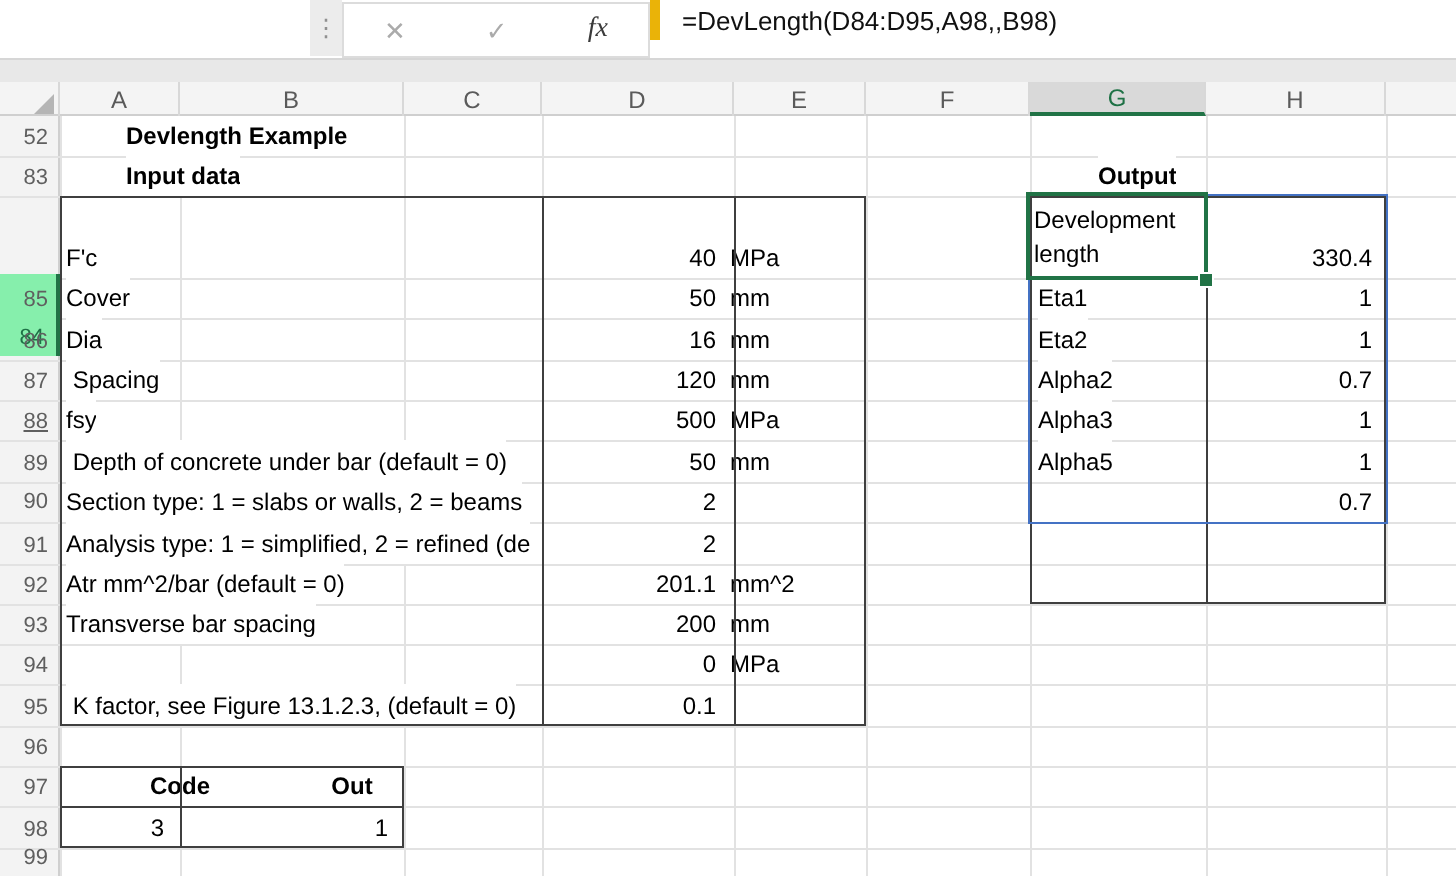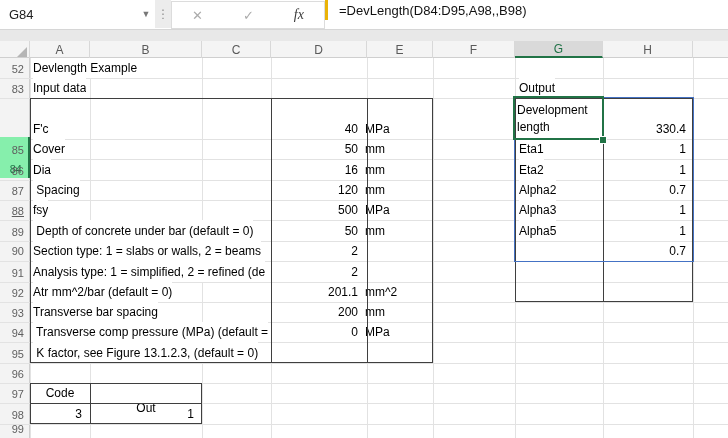--- a/index.html
+++ b/index.html
@@ -10,65 +10,61 @@
   .namebox{position:absolute;left:0;top:0;width:155px;height:28px;background:#fff;border-right:1px solid #e0e0e0;
            display:flex;align-items:center;font-size:13px;color:#222;}
   .namebox .nbtext{padding-left:9px;flex:1;}
   .nb-arrow{width:18px;text-align:center;color:#777;font-size:9px;}
   .dots{position:absolute;left:155px;top:0;width:16px;height:28px;background:#ececec;color:#909090;
         display:flex;align-items:center;justify-content:center;font-size:12px;letter-spacing:0;}
   .fbtns{position:absolute;left:171px;top:1px;width:152px;height:26px;background:#fff;border:1px solid #dcdcdc;
          display:flex;align-items:center;justify-content:space-around;}
   .fb-x,.fb-check{color:#ababab;font-size:13px;}
   .fb-fx{color:#3b3b3b;font-size:14px;font-style:italic;font-family:"Liberation Serif",serif;}
-  .fbar{position:absolute;left:325px;top:0;width:403px;height:20px;background:#fff;border-left:3px solid #eab308;
+  .fbar{position:absolute;left:325px;top:0;width:403px;height:20px;background:#fff;border-left:5px solid #eab308;
         display:flex;align-items:center;padding-left:11px;font-size:13px;color:#111;box-sizing:border-box;}
   
   .gapstrip{position:absolute;left:0;top:30px;width:728px;height:11px;background:#e8e8e8;}
   .colheadrow{position:absolute;left:0;top:41px;width:728px;height:17px;background:#f4f4f4;border-bottom:1px solid #cfcfcf;box-sizing:border-box;}
   .ch{position:absolute;top:0;height:17px;display:flex;align-items:center;justify-content:center;
       font-size:12px;color:#5a5a5a;border-right:1px solid #d8d8d8;box-sizing:border-box;}
   .ch.sel{background:#d9d9d9;border-bottom:2px solid #217346;color:#1e7145;}
   .selectall{position:absolute;left:0;top:0;width:30px;height:17px;border-right:1px solid #d8d8d8;box-sizing:border-box;}
   .selectall .tri{position:absolute;right:2px;bottom:1px;width:0;height:0;
       border-left:10px solid transparent;border-bottom:10px solid #b5b5b5;}
   
   .rowhdrstrip{position:absolute;left:0;top:58px;width:30px;height:380px;background:#f3f3f3;border-right:1px solid #cfcfcf;box-sizing:border-box;z-index:1;}
   .rh{position:absolute;left:0;width:30px;display:flex;align-items:flex-end;justify-content:flex-end;
       padding:0 6px 3px 0;box-sizing:border-box;font-size:11px;color:#5f5f5f;z-index:2;}
   .rh.sel{background:#86efac;color:#1e7145;border-right:2px solid #217346;margin-top:39px;}
   .vl{position:absolute;width:1px;background:#e2e2e2;z-index:1;}
   .hl{position:absolute;height:1px;background:#e2e2e2;z-index:1;}
   .cell{position:absolute;box-sizing:border-box;font-size:12px;color:#000;display:flex;align-items:flex-end;
         padding-bottom:3px;line-height:14px;z-index:2;}
-  .b{font-weight:normal;}
+  .b{font-weight:bold;margin-left:30px;}
   .lbl{left:33px;white-space:pre;overflow:hidden;max-width:236px;background:#fff;}
   .val{left:271px;width:92px;justify-content:flex-end;padding-right:5px;}
   .unit{left:365px;}
   .glbl{left:519px;white-space:pre;overflow:hidden;max-width:82px;background:#fff;}
   .gval{left:603px;width:87px;justify-content:flex-end;padding-right:4px;}
   .wrapcell{left:517px;width:84px;white-space:normal;line-height:17px;}
   .ctr{justify-content:center;}
   
   .box{position:absolute;border:1px solid #3f3f3f;box-sizing:border-box;z-index:3;pointer-events:none;}
   .bline{position:absolute;background:#3f3f3f;z-index:3;pointer-events:none;}
   .spill{position:absolute;border:1px solid #4472c4;box-sizing:border-box;z-index:4;pointer-events:none;}
   .activecell{position:absolute;border:2px solid #217346;box-sizing:border-box;z-index:5;pointer-events:none;}
   .handle{position:absolute;width:6px;height:6px;background:#217346;border:1px solid #fff;box-sizing:content-box;z-index:6;}
 </style>
 </head>
 <body>
 
 <div class="screen">
 
   <div class="topbar">
-    <div class="namebox">
-      <span class="nbtext">G84</span>
-      <span class="nb-arrow">▼</span>
-    </div>
     <div class="dots">⋮</div>
     <div class="fbtns">
       <span class="fb-x">✕</span>
       <span class="fb-check">✓</span>
       <span class="fb-fx">fx</span>
     </div>
     <div class="fbar">=DevLength(D84:D95,A98,,B98)</div>
   </div>
 
   <div class="gapstrip"></div>
@@ -155,25 +151,25 @@
   <div class="cell unit" style="top:261px;height:21px;"></div>
 
   <div class="cell lbl" style="top:282px;height:20px;">Atr mm^2/bar (default = 0)</div>
   <div class="cell val" style="top:282px;height:20px;">201.1</div>
   <div class="cell unit" style="top:282px;height:20px;">mm^2</div>
 
   <div class="cell lbl" style="top:302px;height:20px;">Transverse bar spacing</div>
   <div class="cell val" style="top:302px;height:20px;">200</div>
   <div class="cell unit" style="top:302px;height:20px;">mm</div>
 
-  <div class="cell lbl" style="top:322px;height:20px;"> Transverse comp pressure (MPa) (default =</div>
   <div class="cell val" style="top:322px;height:20px;">0</div>
   <div class="cell unit" style="top:322px;height:20px;">MPa</div>
 
   <div class="cell lbl" style="top:342px;height:21px;"> K factor, see Figure 13.1.2.3, (default = 0)</div>
+  <div class="cell val" style="top:342px;height:21px;">0.1</div>
   <div class="cell unit" style="top:342px;height:21px;"></div>
 
   <div class="cell glbl wrapcell" style="top:98px;height:41px;">Development length</div>
   <div class="cell gval" style="top:98px;height:41px;">330.4</div>
 
   <div class="cell glbl" style="top:139px;height:20px;">Eta1</div>
   <div class="cell gval" style="top:139px;height:20px;">1</div>
 
   <div class="cell glbl" style="top:159px;height:21px;">Eta2</div>
   <div class="cell gval" style="top:159px;height:21px;">1</div>
@@ -183,21 +179,21 @@
 
   <div class="cell glbl" style="top:200px;height:20px;">Alpha3</div>
   <div class="cell gval" style="top:200px;height:20px;">1</div>
 
   <div class="cell glbl" style="top:220px;height:21px;">Alpha5</div>
   <div class="cell gval" style="top:220px;height:21px;">1</div>
 
   <div class="cell gval" style="top:241px;height:20px;">0.7</div>
 
   <div class="cell ctr b" style="left:30px;top:383px;height:20px;width:60px;">Code</div>
-  <div class="cell ctr b" style="left:90px;top:398px;height:20px;width:112px;">Out</div>
+  <div class="cell ctr b" style="left:90px;top:383px;height:20px;width:112px;">Out</div>
   <div class="cell" style="left:30px;top:403px;height:21px;width:56px;justify-content:flex-end;padding-right:4px;">3</div>
   <div class="cell" style="left:90px;top:403px;height:21px;width:108px;justify-content:flex-end;padding-right:4px;">1</div>
 
   <div class="box" style="left:30px;top:98px;width:403px;height:265px;"></div>
   <div class="bline" style="left:271px;top:98px;width:1px;height:265px;"></div>
   <div class="bline" style="left:367px;top:98px;width:1px;height:265px;"></div>
 
   <div class="box" style="left:515px;top:98px;width:178px;height:204px;"></div>
   <div class="bline" style="left:603px;top:98px;width:1px;height:204px;"></div>
 

